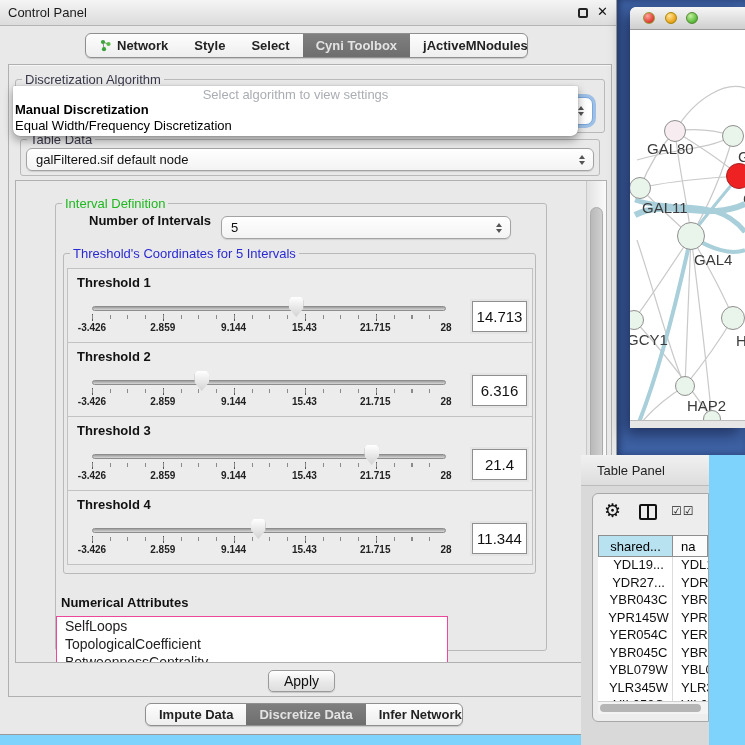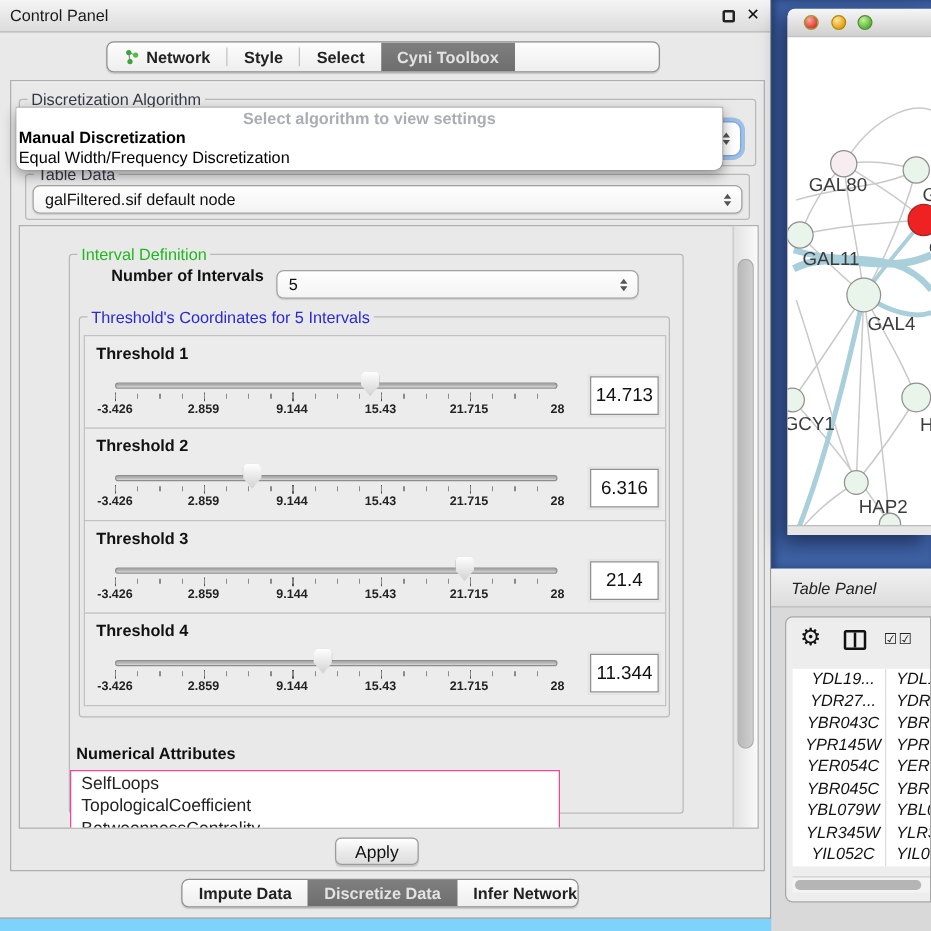--- a/index.html
+++ b/index.html
@@ -43,21 +43,21 @@
   .stepper .up{width:0;height:0;border-left:3.5px solid transparent;border-right:3.5px solid transparent;border-bottom:4.5px solid #555;}
   .stepper .down{width:0;height:0;border-left:3.5px solid transparent;border-right:3.5px solid transparent;border-top:4.5px solid #555;}
 
   
   .alg-combo{position:absolute;left:20px;top:97px;width:573px;height:28px;background:#fff;border:1px solid #7ba7dd;
       border-radius:7px;box-shadow:0 0 0 3px rgba(96,158,227,.55);z-index:2;}
 
   
   .popup{position:absolute;left:13px;top:86px;width:565px;height:50px;background:#fff;z-index:3;
       border-radius:1px 1px 7px 7px;box-shadow:0 4px 10px rgba(0,0,0,.38),0 0 1px #888;}
-  .popup-hint{height:16px;padding-top:1px;text-align:center;font-size:13px;color:#aaadb3;font-weight:bold;}
+  .popup-hint{height:16px;padding-top:1px;text-align:center;font-size:13px;color:#aaadb3;}
   .popup-item{height:16px;padding-left:2px;font-size:13px;color:#000;line-height:16px;white-space:nowrap;}
   .popup-item.bold{font-weight:700;}
 
   
   .scrollpanel{position:absolute;left:15px;top:180px;width:592px;height:483px;border:1px solid #b0b0b0;
       background:#e9e9e9;overflow:hidden;}
   .vsb{position:absolute;right:0;top:0;width:20px;height:100%;background:linear-gradient(90deg,#e2e2e2,#fafafa);
       border-left:1px solid #c8c8c8;}
   .vsb .vthumb{position:absolute;left:3px;top:26px;width:13px;height:392px;border-radius:7px;
       background:linear-gradient(90deg,#b9b9b9,#cfcfcf);border:1px solid #ababab;}
@@ -104,21 +104,21 @@
   .tl-red{left:13px;background:radial-gradient(circle at 35% 30%,#ffa79d,#e2463c 60%,#a92a21);border:1px solid #993;}
   .tl-yellow{left:35px;background:radial-gradient(circle at 35% 30%,#ffe49a,#eeaa25 60%,#c07f10);border:1px solid #a80;}
   .tl-green{left:56px;background:radial-gradient(circle at 35% 30%,#c9efa0,#62c244 60%,#3f9026);border:1px solid #583;}
   .netcanvas{position:absolute;left:0;top:23px;right:0;bottom:8px;background:#fff;overflow:hidden;}
   .net-inner{position:absolute;left:-13px;top:-30px;width:128px;height:455px;}
   .netbottom{position:absolute;left:0;bottom:0;width:100%;height:8px;background:#e6e6e6;border-top:1px solid #bbb;}
   .net-node{position:absolute;border-radius:50%;}
   .net-label{position:absolute;font-size:15px;color:#3c3c3c;white-space:nowrap;}
 
   
-  .tpregion{position:absolute;left:617px;top:455px;width:128px;height:290px;background:#d9d9d9;font-style:italic;}
+  .tpregion{position:absolute;left:581px;top:455px;width:128px;height:290px;background:#d9d9d9;}
   .tp-title{position:absolute;left:0;top:0;width:100%;height:31px;background:linear-gradient(#f1f1f1,#dddddd);
       border-bottom:1px solid #bcbcbc;font-size:13px;color:#222;line-height:31px;padding-left:16px;}
   .tp-panel{position:absolute;left:11px;top:38px;width:117px;height:229px;background:#ededed;
       border:1px solid #a8a8a8;border-radius:6px 0 0 6px;overflow:hidden;}
   .gear{position:absolute;left:11px;top:6px;font-size:19px;color:#111;line-height:22px;}
   .colicon{position:absolute;left:46px;top:10px;width:18px;height:16px;border:2px solid #111;border-radius:2px;}
   .colicon::after{content:"";position:absolute;left:6px;top:0;width:2px;height:12px;background:#111;}
   .checks{position:absolute;left:78px;top:10px;font-size:12px;color:#222;letter-spacing:1px;}
   .tbl{position:absolute;left:5px;top:41px;right:0;height:166px;overflow:hidden;}
   .tbl-head{display:flex;height:22px;}
@@ -161,20 +161,23 @@
       <div class="sep"></div>
       <div class="tab">
           <span>Style</span>
         </div>
       <div class="sep"></div>
       <div class="tab">
           <span>Select</span>
         </div>
       <div class="tab dark">
           <span>Cyni Toolbox</span>
+        </div>
+      <div class="tab">
+          <span>jActiveMNodules</span>
         </div>
     </div>
 
     <div class="content-panel">
 
       <div class="group" style="left:6px;top:14px;width:590px;height:54px;">
         <span class="group-title t-dark">Discretization Algorithm</span>
       </div>
     </div>
 
@@ -403,20 +406,24 @@
   </div>
 
   <div class="tpregion">
     <div class="tp-title">Table Panel</div>
     <div class="tp-panel">
       <span class="gear">⚙</span>
       <span class="colicon"></span>
       <span class="checks">☑☑</span>
 
       <div class="tbl">
+        <div class="tbl-head">
+          <div class="th-cell c1">shared...</div>
+          <div class="th-cell c2">na</div>
+        </div>
         <div class="tbl-body">
 
             <div class="tbl-row">
               <span class="c1">YDL19...</span>
               <span class="c2">YDL1</span>
             </div>
 
             <div class="tbl-row">
               <span class="c1">YDR27...</span>
               <span class="c2">YDR2</span>

